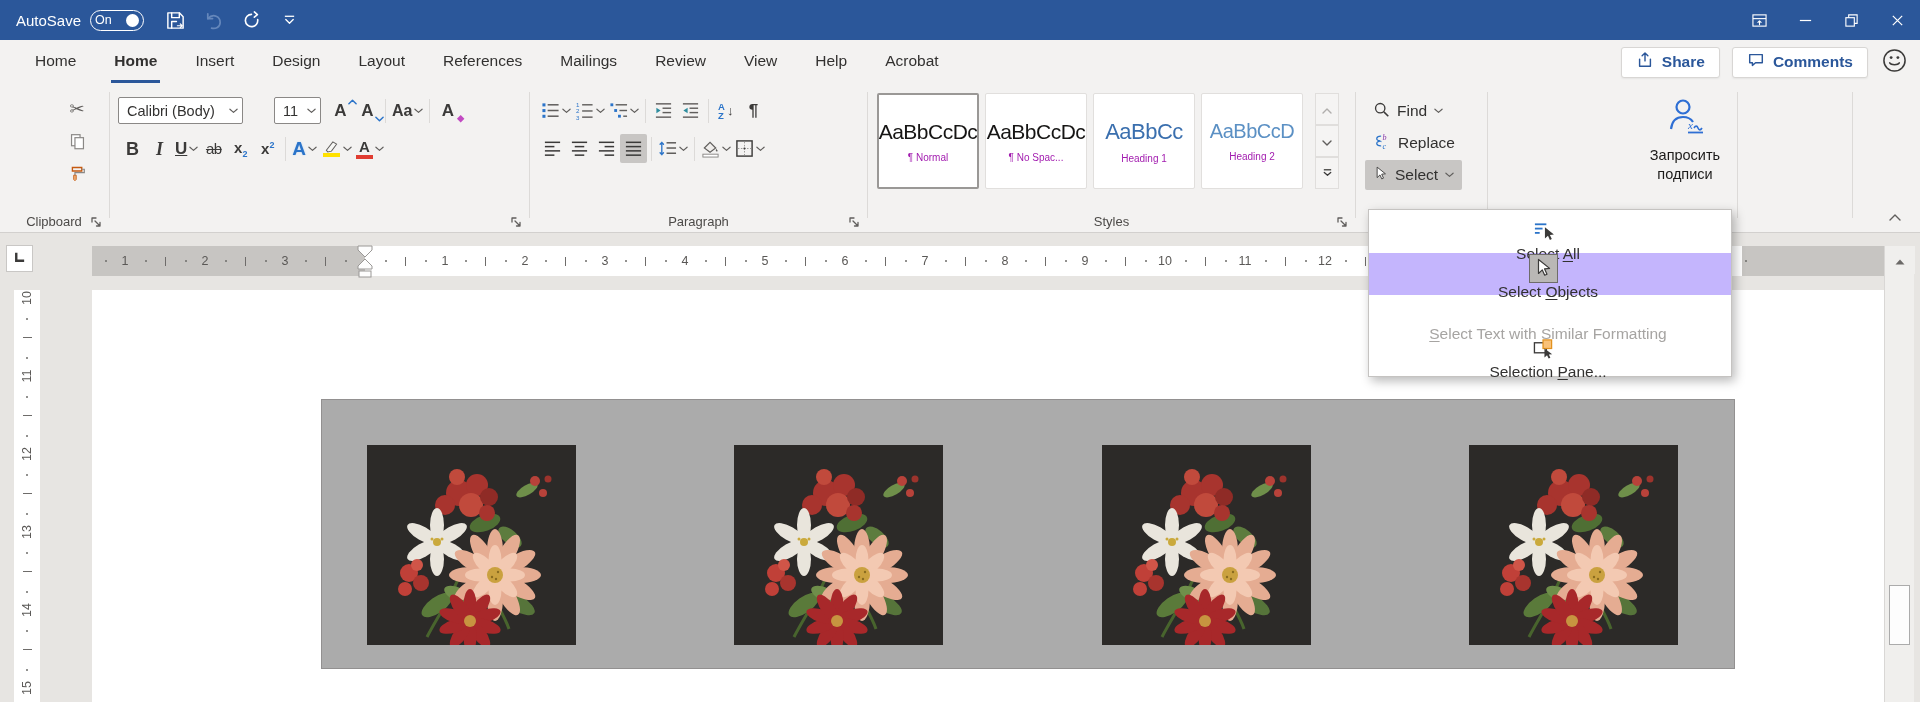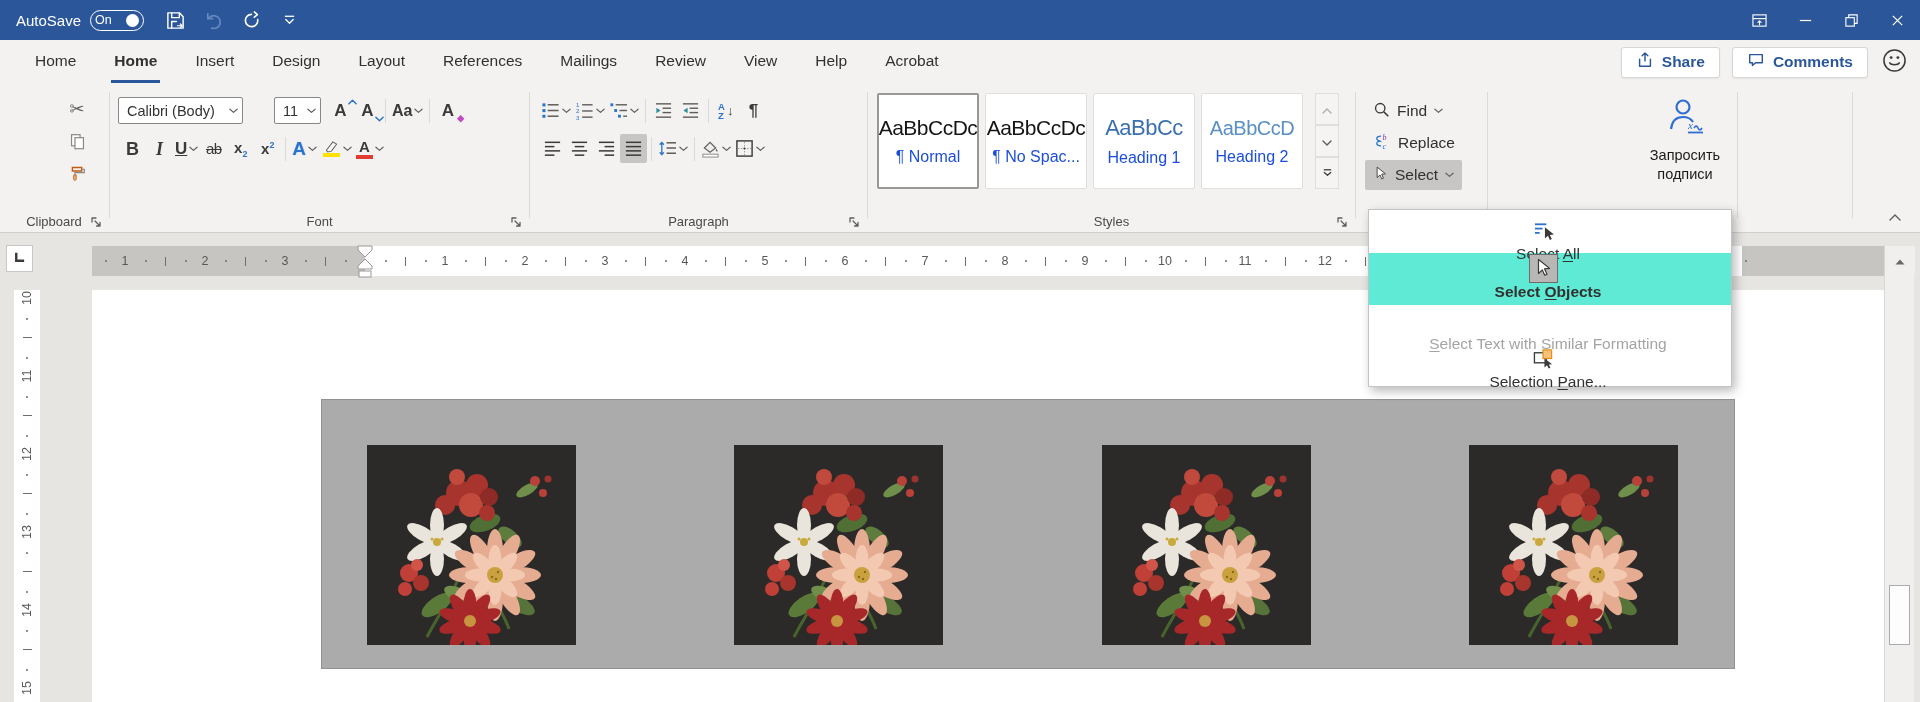--- a/index.html
+++ b/index.html
@@ -72,21 +72,21 @@
   
   .sorti{display:grid;grid-template-columns:9px 8px;grid-template-rows:9px 9px;align-items:center;font-size:9.5px;font-weight:700;color:#2b74c9;}
   .sorti .sAr{grid-row:1/3;grid-column:2;color:#3b3a39;font-size:13px;font-weight:400;}
 
   
   .stylecard{position:absolute;top:9px;width:102px;height:96px;background:#fff;border:1px solid #e1dfdd;border-radius:2px;display:flex;flex-direction:column;align-items:center;justify-content:center;gap:8px;}
   .stylecard.selected{border:2px solid #9a9896;}
   .stylecard .prev{font-size:21px;color:#161514;letter-spacing:-.5px;white-space:nowrap;}
   .stylecard.h1 .prev{color:#3a6fae;font-weight:400;font-size:22px;}
   .stylecard.h2 .prev{color:#5b90c4;font-weight:400;font-size:20px;}
-  .stylecard .sname{font-size:16px;color:#1d4ed8;white-space:nowrap;}
+  .stylecard .sname{font-size:10px;color:#a21caf;white-space:nowrap;}
   .gal-col{position:absolute;top:9px;display:flex;flex-direction:column;}
   .galbtn{width:24px;height:32px;background:#f5f4f3;border:1px solid #e0dedc;display:flex;align-items:center;justify-content:center;}
 
   
   .edrow{position:absolute;left:8px;height:30px;display:flex;align-items:center;gap:7px;font-size:15.5px;color:#323130;padding:0 8px;border-radius:2px;}
   .edrow.hl{background:#c8c6c4;}
 
   
   .adbtn{position:absolute;top:12px;display:flex;flex-direction:column;align-items:center;gap:6px;}
   .adbtn .adlab{font-size:14.5px;color:#1b1a19;text-align:center;line-height:1.3;}
@@ -121,21 +121,21 @@
 
   
   .scrollbar{position:absolute;left:1884px;top:246px;width:30px;height:456px;background:#f0efed;border-left:1px solid #d9d7d5;}
   .sb-up{position:absolute;top:0;left:0;width:30px;height:28px;display:flex;align-items:center;justify-content:center;background:#f0efed;}
   .sb-thumb{position:absolute;left:4px;width:21px;top:339px;height:60px;background:#fdfdfd;border:1px solid #ababab;}
 
   
   .selmenu{position:absolute;left:1368px;top:209px;width:364px;z-index:60;background:#fff;border:1px solid #c5c3c1;box-shadow:3px 4px 10px rgba(0,0,0,.28);padding:5px 0;}
   .mi{display:flex;align-items:center;height:38px;padding:0 10px 0 6px;font-size:15.5px;color:#323130;flex-direction:column;}
   .mi .micon{width:32px;height:30px;display:flex;align-items:center;justify-content:center;margin-right:10px;flex:none;}
-  .mi.highlighted{background:#5eead4;height:52px;font-weight:bold;}
+  .mi.highlighted{background:#c4b5fd;height:42px;}
   .mi.disabled{color:#a6a4a2;}
   .mi u{text-underline-offset:2px;}
   .pressbox{width:29px;height:29px;background:#b9b7b5;border:1px solid #6e6c6a;display:flex;align-items:center;justify-content:center;}
 </style>
 </head>
 <body>
 
 <svg width="0" height="0" style="position:absolute">
   <defs>
     <symbol id="bouquet" viewBox="0 0 209 200">
@@ -506,21 +506,20 @@
                 <span class="bar red"></span>
               </span>
             </span>
             <span class="chev">
               <svg viewBox="0 0 10 6" width="9" height="6">
                 <path d="M1 1l4 3.5L9 1" fill="none" stroke-linecap="round" stroke-linejoin="round" stroke="currentColor" stroke-width="1.3"></path>
               </svg>
             </span>
           </div>
         </div>
-      <div class="glabel">Font</div>
       <span class="launcher"><svg viewBox="0 0 12 12" width="12" height="12">
             <path d="M2 6V2h4" fill="none" stroke-linecap="round" stroke-linejoin="round" stroke="#605e5c" stroke-width="1.3"></path>
             <path d="M5 5l5 5M10 6.5V10H6.5" fill="none" stroke-linecap="round" stroke-linejoin="round" stroke="#605e5c" stroke-width="1.3"></path>
           </svg></span>
     </div>
     <div class="gdiv" style="left:529px;"></div>
 
     <div class="rgroup" style="left:531px;width:335px;">
       <div class="frow" style="left:8px;top:12px;" id="para-row1">
           <div class="rbtn">

